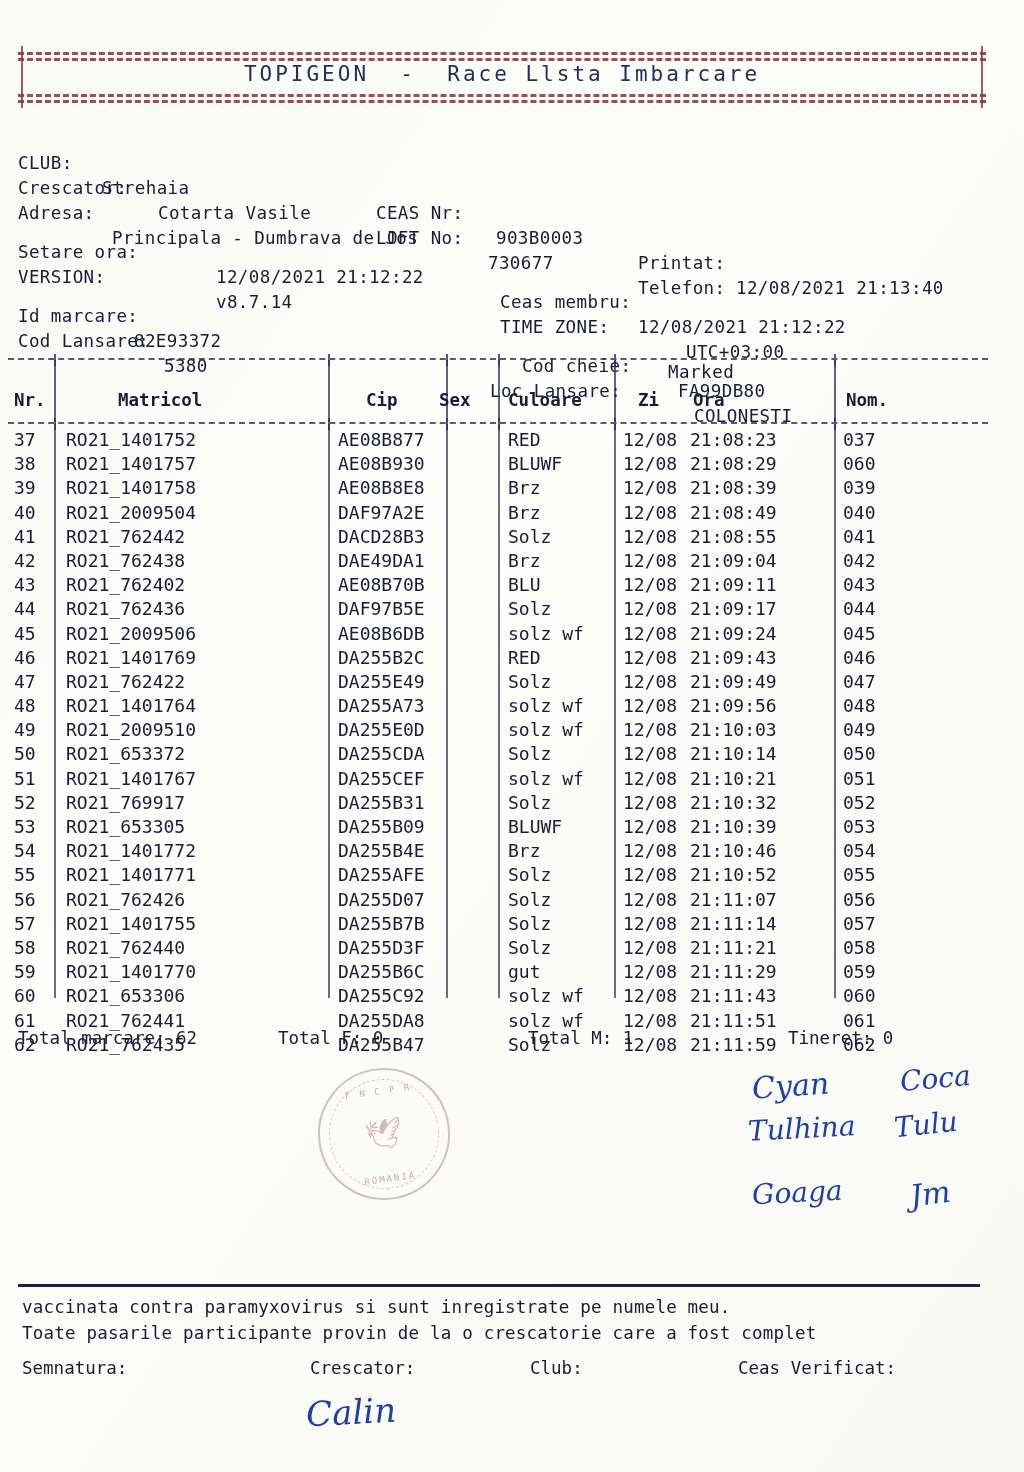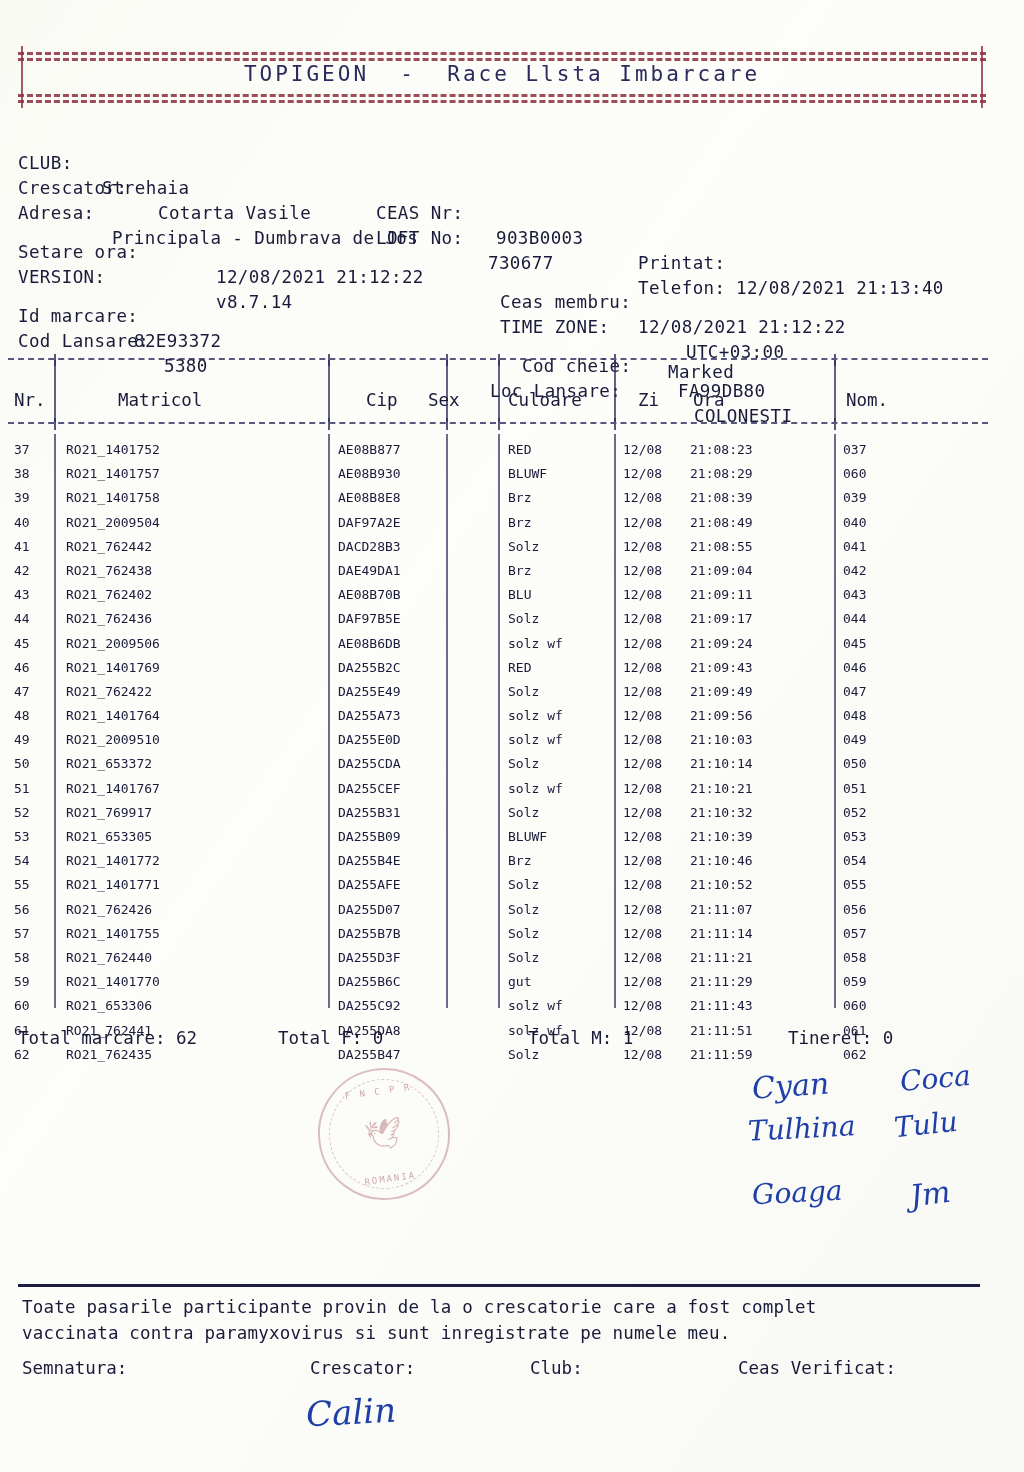--- a/index.html
+++ b/index.html
@@ -109,34 +109,33 @@
     position: relative;
     height: 62px;
     font-size: 17.5px;
   }
   .thead .marked {
     position: absolute;
     left: 660px;
     top: 2px;
     letter-spacing: .5px;
   }
-  .hcell { position: absolute; top: 30px; white-space: pre; }
+  .hcell { position: absolute; top: 30px; white-space: pre; font-weight: bold; }
   .vline {
     position: absolute;
     width: 0;
     border-left: 2px solid #2e2e63;
     opacity: .75;
   }
   .tbody {
     position: relative;
-    font-size: 13px;
+    font-size: 18px;
     line-height: 24.2px;
     padding-top: 4px;
     height: 570px;
-    margin-top: 10px;
   }
   .trow { position: relative; height: 24.2px; }
   .cell { position: absolute; white-space: pre; }
   .col-nr    { left: 6px; }
   .col-mat   { left: 58px; }
   .col-cip   { left: 330px; }
   .col-sex   { left: 448px; }
   .col-cul   { left: 500px; }
   .col-zi    { left: 615px; }
   .col-ora   { left: 682px; }
@@ -326,21 +325,21 @@
       <div class="marked">Marked</div>
       <div class="vline" style="left:46px; top:0; height:62px"></div>
       <div class="vline" style="left:320px; top:0; height:62px"></div>
       <div class="vline" style="left:438px; top:0; height:62px"></div>
       <div class="vline" style="left:490px; top:0; height:62px"></div>
       <div class="vline" style="left:606px; top:0; height:62px"></div>
       <div class="vline" style="left:826px; top:0; height:62px"></div>
       <span class="hcell col-nr">Nr.</span>
       <span class="hcell" style="left:110px">Matricol</span>
       <span class="hcell" style="left:358px">Cip</span>
-      <span class="hcell" style="left:420px">Sex</span>
+      <span class="hcell" style="left:431px">Sex</span>
       <span class="hcell" style="left:500px">Culoare</span>
       <span class="hcell" style="left:630px">Zi</span>
       <span class="hcell" style="left:685px">Ora</span>
       <span class="hcell" style="left:838px">Nom.</span>
     </div>
 
     <div class="dashrule">
       <div class="tick" style="left:46px"></div>
       <div class="tick" style="left:320px"></div>
       <div class="tick" style="left:438px"></div>
@@ -634,22 +633,22 @@
 
   <div class="sig" style="left:752px; top:1068px; font-size:30px; transform:rotate(-4deg);">Cyan</div>
   <div class="sig" style="left:900px; top:1062px; font-size:28px; transform:rotate(-5deg);">Coca</div>
   <div class="sig" style="left:748px; top:1112px; font-size:28px; transform:rotate(-3deg);">Tulhina</div>
   <div class="sig" style="left:894px; top:1108px; font-size:28px; transform:rotate(-6deg);">Tulu</div>
   <div class="sig" style="left:752px; top:1176px; font-size:28px; transform:rotate(-3deg);">Goaga</div>
   <div class="sig" style="left:910px; top:1176px; font-size:30px; transform:rotate(-7deg);">Jm</div>
 
   <div class="hr-thick"></div>
   <div class="declaration">
+    <div>vaccinata contra paramyxovirus si sunt inregistrate pe numele meu.</div>
     <div>Toate pasarile participante provin de la o crescatorie care a fost complet</div>
-    <div>vaccinata contra paramyxovirus si sunt inregistrate pe numele meu.</div>
   </div>
 
   <div class="footlabels">
     <span class="f1">Semnatura:</span>
     <span class="f2">Crescator:</span>
     <span class="f3">Club:</span>
     <span class="f4">Ceas Verificat:</span>
   </div>
 
   <div class="sig" style="left:306px; top:1392px; font-size:34px; transform:rotate(-3deg);">Calin</div>

